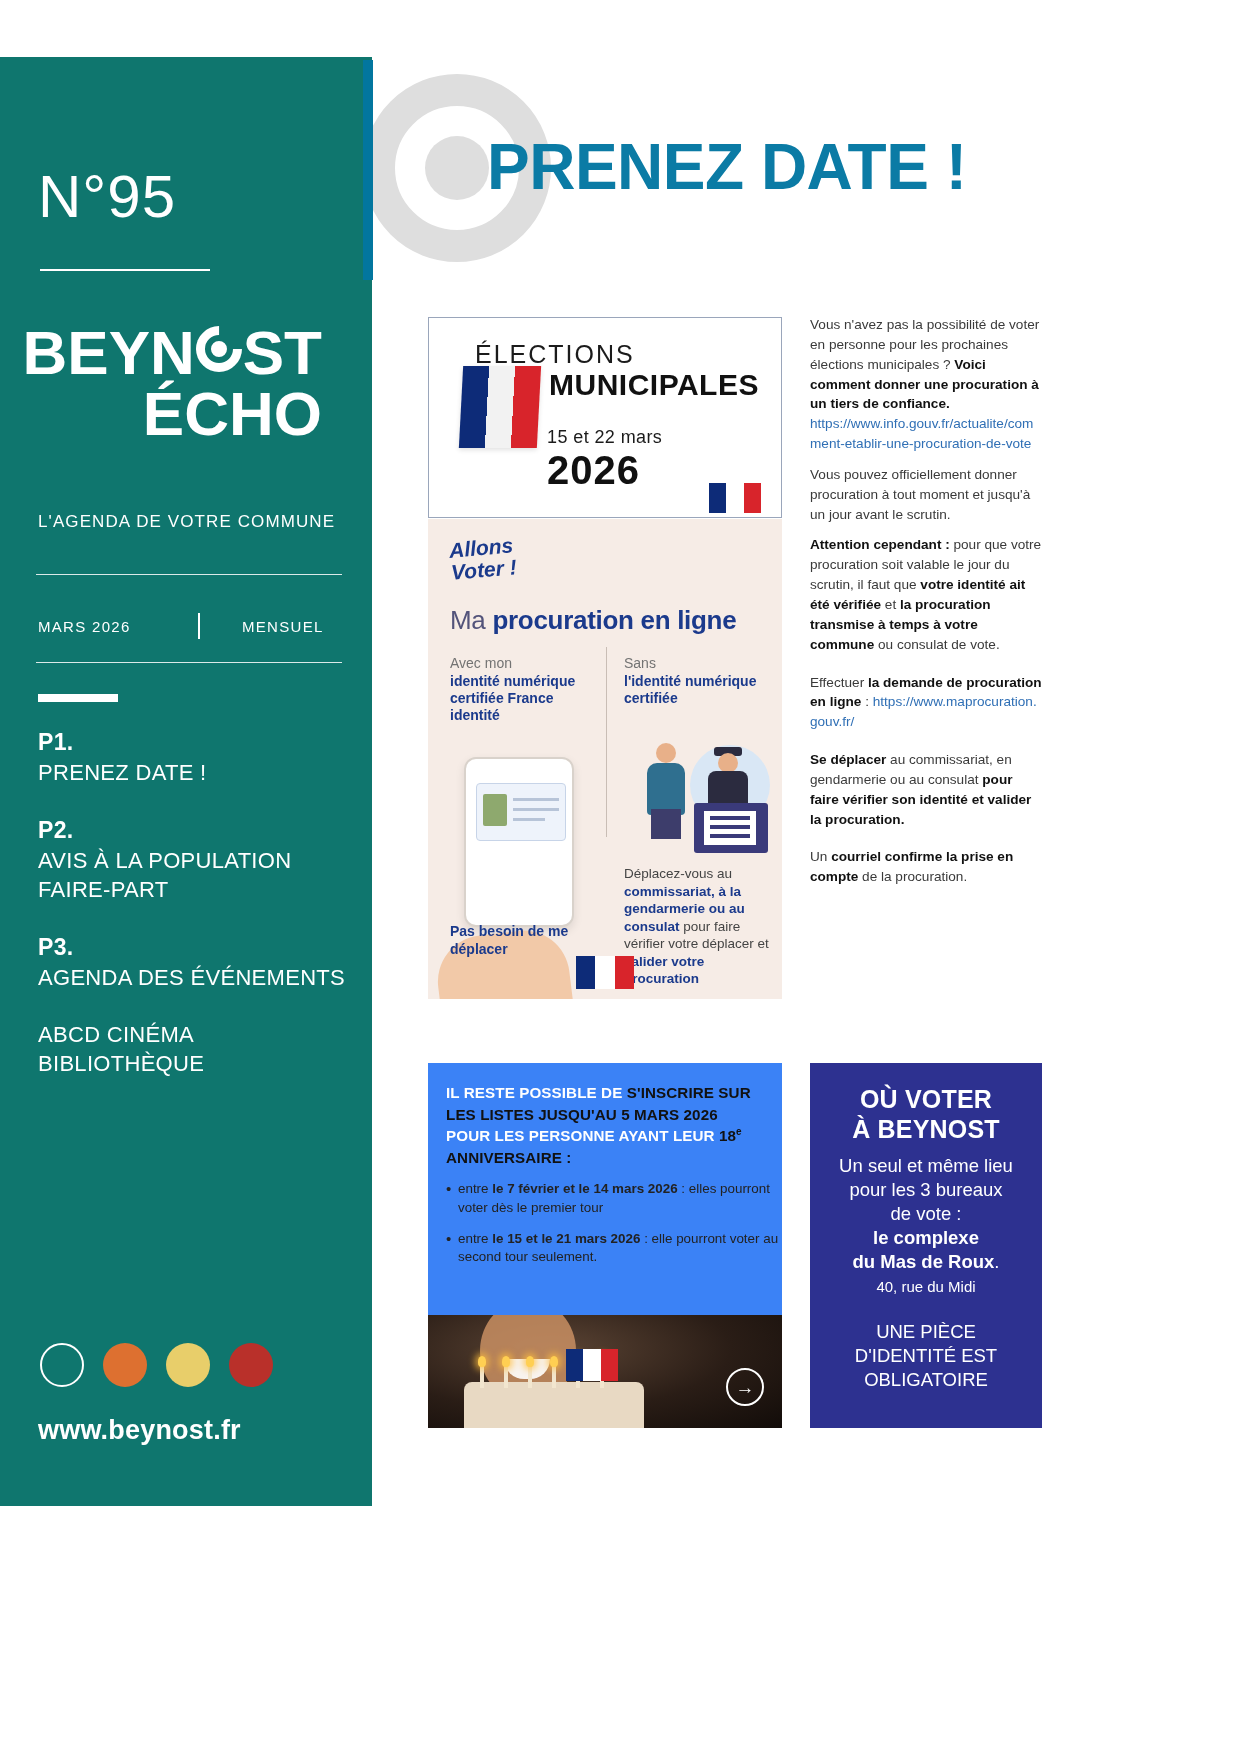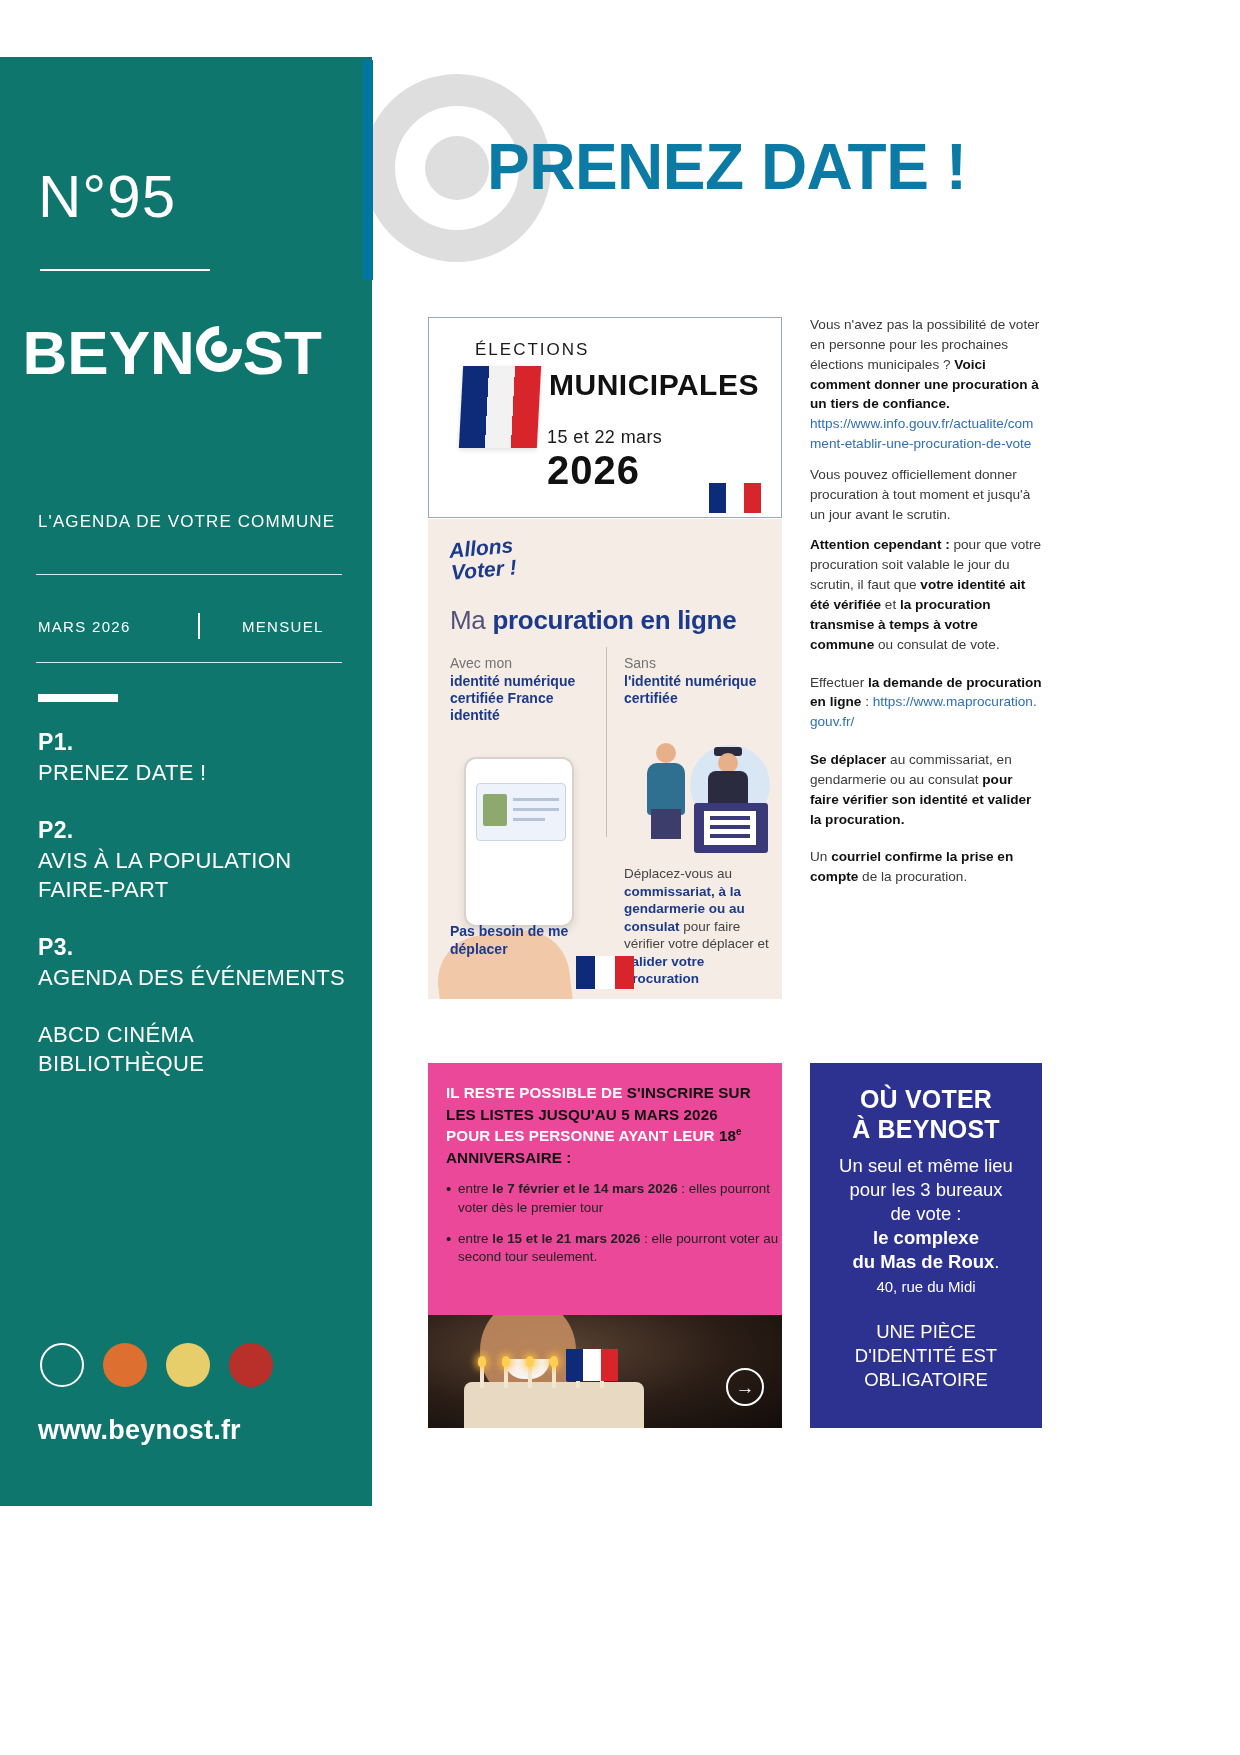--- a/index.html
+++ b/index.html
@@ -116,21 +116,21 @@
   }
   .poster-flag {
     position: absolute; left: 32px; top: 48px;
     width: 78px; height: 82px;
     background: linear-gradient(to right,#0d2b78 0 33.3%,#f2f2f2 33.3% 66.6%,#d8242b 66.6% 100%);
     transform: skewX(-3deg);
     box-shadow: 0 2px 5px rgba(0,0,0,.12);
   }
   .poster-elec {
     position:absolute; left:46px; top:22px;
-    font-size: 17px; font-weight: 300; letter-spacing: 2px; color:#1b1b1b;
+    font-size: 25px; font-weight: 300; letter-spacing: 2px; color:#1b1b1b;
   }
   .poster-muni {
     position:absolute; left:120px; top:50px;
     font-size: 30px; font-weight: 800; letter-spacing: .5px; color:#111;
   }
   .poster-dates {
     position:absolute; left:118px; top:109px;
     font-size:18px; font-weight:300; color:#1b1b1b; letter-spacing:.4px;
   }
   .poster-year {
@@ -228,21 +228,21 @@
     font-size: 13.6px; line-height: 1.46; color: #3a3a3a;
     font-weight: 300;
   }
   .rtext p { margin-bottom: 11px; }
   .rtext b { font-weight: 800; color: #111; }
   .lnk { color: #2f6fb5; word-break: break-all; }
   
   .ybox {
     position:absolute; left:428px; top:1063px;
     width:354px; height:252px;
-    background:#ec4899;
+    background:#3b82f6;
   }
   .ybox-head {
     padding: 19px 20px 0 18px;
     font-size:15.2px; font-weight:800; line-height:1.42; color:#ffffff;
     letter-spacing:.1px;
   }
   .ybox-head b { color:#111111; }
   .ybox-head .sup { font-size:10px; vertical-align:super; }
   .ybox-list { margin: 12px 0 0 30px; }
   .ybox-li { position:relative; margin-bottom:13px; font-size:13.4px; color:#222; line-height:1.36; font-weight:300; }
@@ -313,20 +313,21 @@
   <div class="issue-rule"></div>
 
   <div class="logo-wrap">
     <div class="logo-line l1">
       <span class="logo-beynost">
         <span>BEYN</span>
         <span class="ring-o"></span>
         <span>ST</span>
       </span>
     </div>
+    <div class="logo-line echo-line">ÉCHO</div>
   </div>
 
   <div class="tagline">L'AGENDA DE VOTRE COMMUNE</div>
 
   <div class="hr-a"></div>
   <div class="meta-row">
     <span class="meta-left">MARS 2026</span>
     <span class="meta-sep"></span>
     <span>MENSUEL</span>
   </div>

